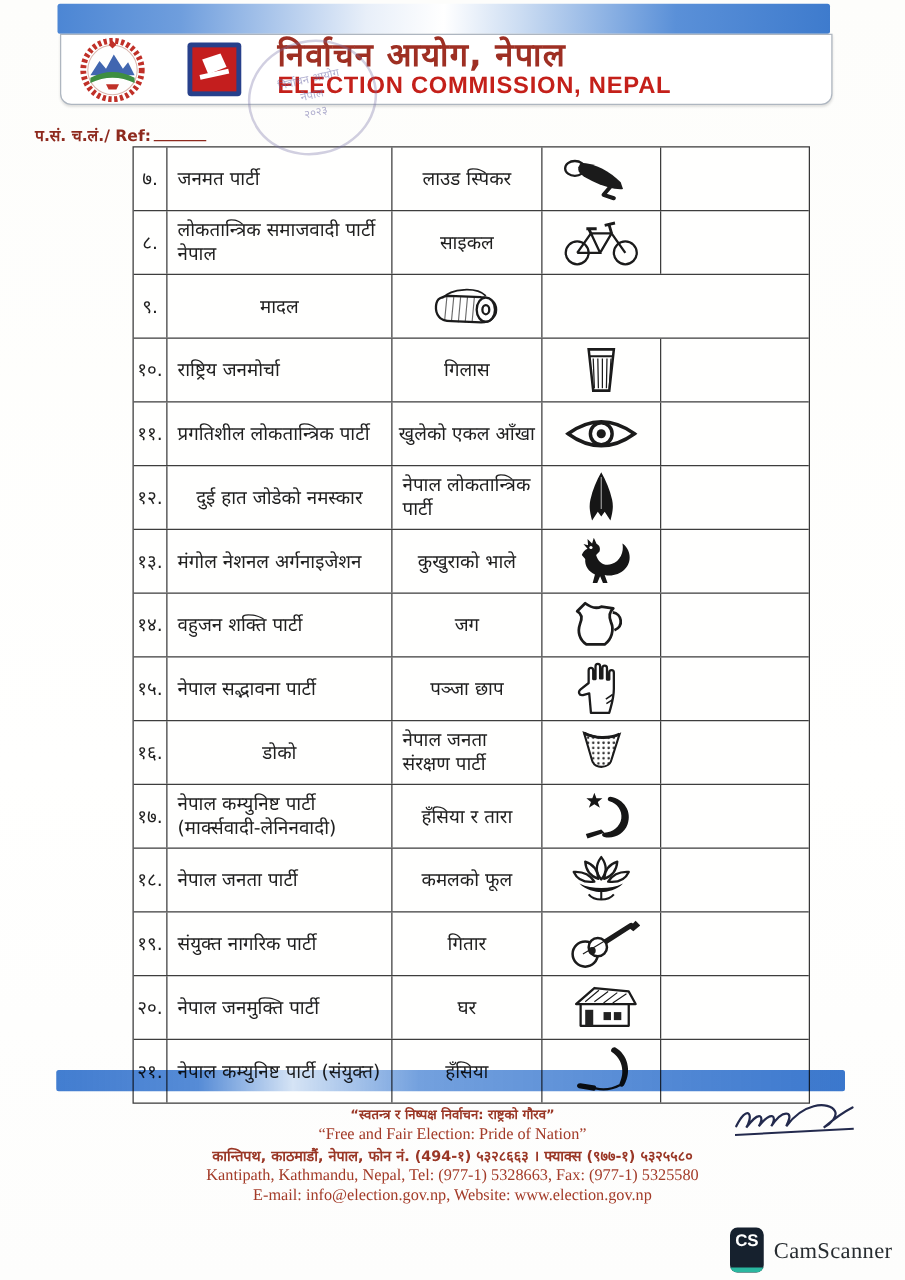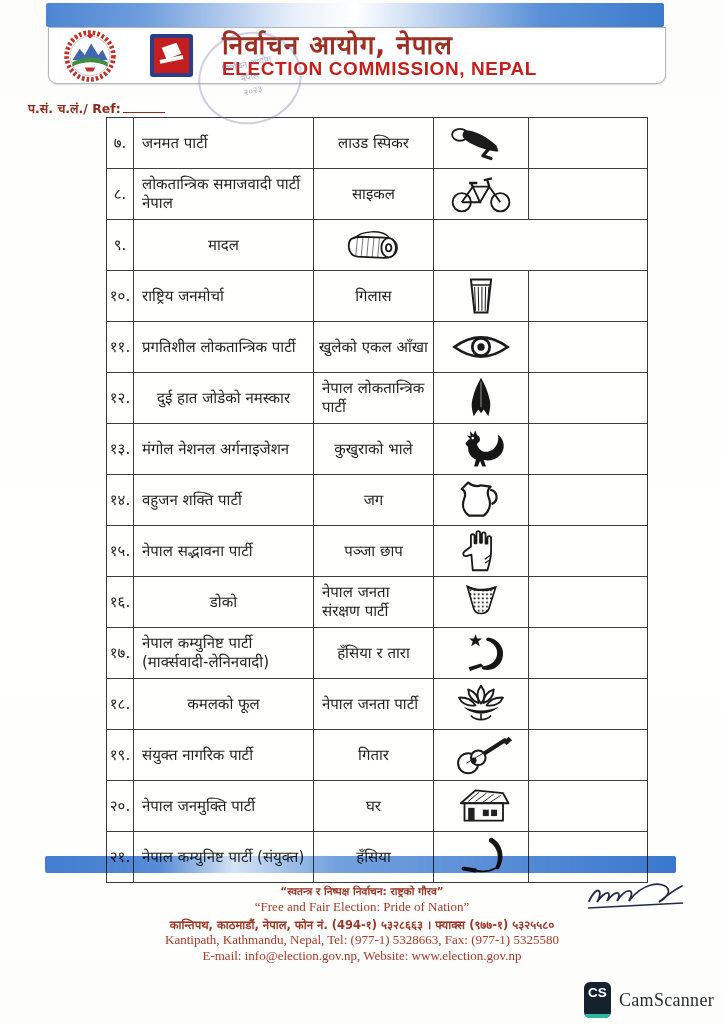--- a/index.html
+++ b/index.html
@@ -343,22 +343,22 @@
         <div class="cell c-sym">हँसिया र तारा</div>
         <div class="cell c-icon">
           <svg viewBox="0 0 72 48" class="sym-svg">
             <use href="#icon-sickle-star"></use>
           </svg>
         </div>
         <div class="cell c-empty"></div>
       </div>
       <div class="row">
         <div class="cell c-no">१८.</div>
+        <div class="cell c-party">नेपाल जनता पार्टी</div>
         <div class="cell c-sym">कमलको फूल</div>
-        <div class="cell c-party">नेपाल जनता पार्टी</div>
         <div class="cell c-icon">
           <svg viewBox="0 0 72 48" class="sym-svg">
             <use href="#icon-lotus"></use>
           </svg>
         </div>
         <div class="cell c-empty"></div>
       </div>
       <div class="row">
         <div class="cell c-no">१९.</div>
         <div class="cell c-party">संयुक्त नागरिक पार्टी</div>

